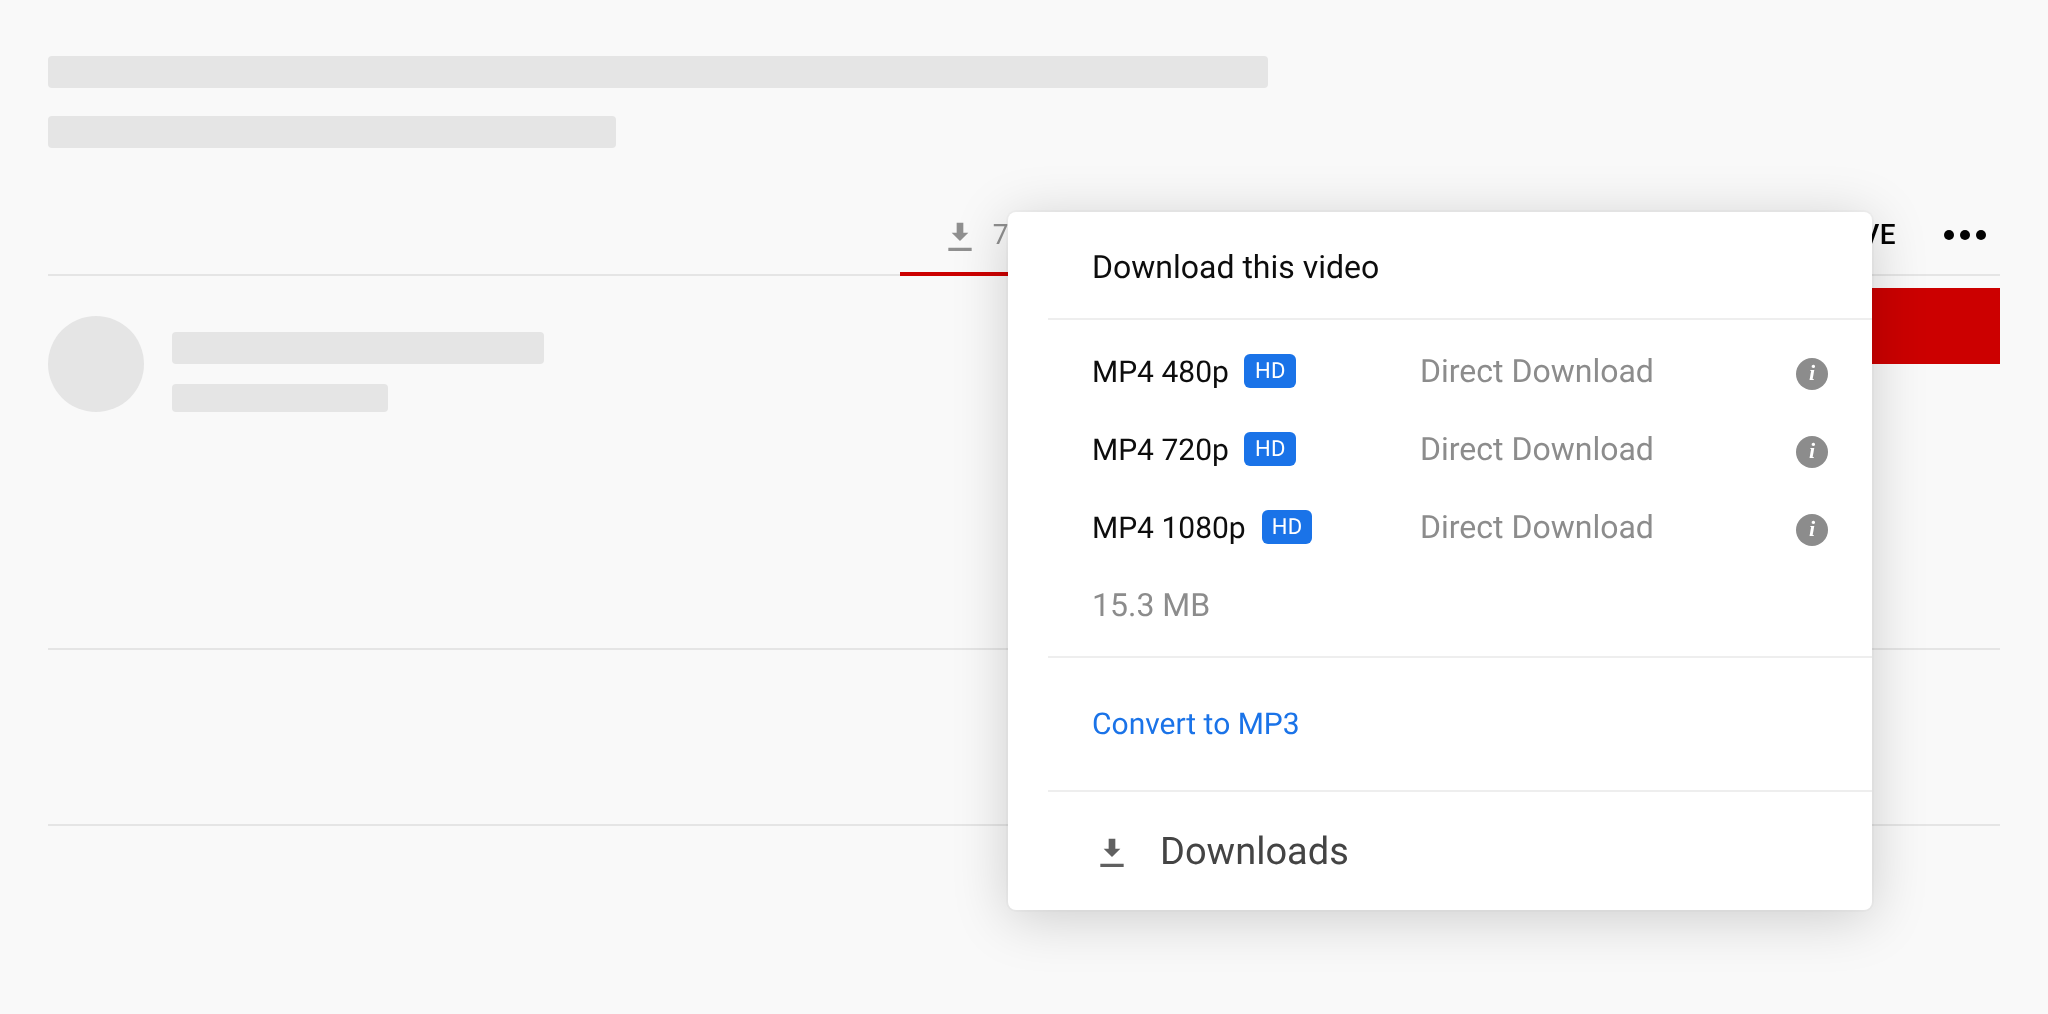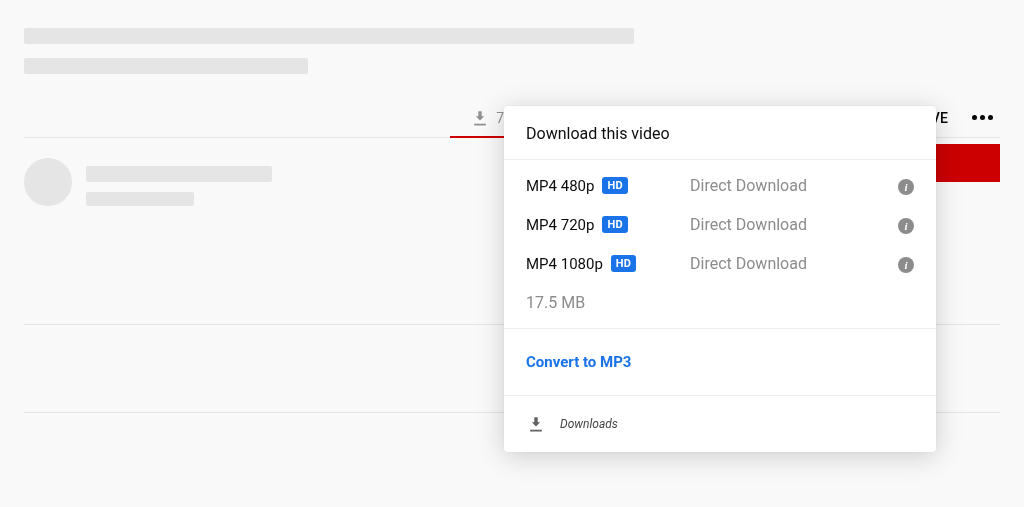--- a/index.html
+++ b/index.html
@@ -125,20 +125,21 @@
     
     .popup {
       position: absolute;
       top: 106px;
       left: 504px;
       width: 432px;
       background: #fff;
       border-radius: 4px;
       box-shadow: 0 4px 28px rgba(0,0,0,0.18), 0 0 0 1px rgba(0,0,0,0.02);
       color: #0d0d0d;
+      padding-left: 20px;
     }
     .popup-header {
       padding: 18px 22px 16px 22px;
       font-size: 16px;
       color: #0d0d0d;
       border-bottom: 1px solid #eee;
     }
     .popup-list { padding: 6px 0; border-bottom: 1px solid #eee; }
     .popup-item {
       display: flex;
@@ -148,50 +149,49 @@
       font-size: 15px;
     }
     .popup-item .fmt { width: 164px; display:flex; align-items:center; color:#0d0d0d;text-align:center; }
     .popup-item .meta { width: 180px; color:#8c8c8c; font-size:16px; }
     .popup-item .info { margin-left:auto; }
     .hd-badge {
       display:inline-block;
       background: #1a73e8;
       color: #fff;
       font-size: 11px;
-      font-weight: 700;
+      font-weight: 400;
       padding: 2px 5px;
       border-radius: 3px;
       margin-left: 8px;
       letter-spacing: 0.2px;
     }
     .info-dot {
       width: 16px; height:16px; border-radius:50%;
       background: #8c8c8c;
       display:inline-flex;
       align-items:center; justify-content:center;
       color:#fff; font-style: italic; font-weight:700; font-size:11px;
       font-family: Georgia, serif;
     }
     .popup-convert {
       padding: 24px 22px;
       font-size: 15px;
-      font-weight: 700;
+      font-weight: 400;
       color: #1a73e8;
       border-bottom: 1px solid #eee;
       cursor: pointer;
     }
     .popup-footer {
       padding: 18px 22px;
       display: flex;
       align-items: center;
-      font-size: 12px;
+      font-size: 19px;
       color: #444;
       cursor: pointer;
-      font-style: italic;
     }
     .popup-footer svg { width:20px; height:20px; margin-right:14px; fill:#606060; }
 
   </style>
 </head>
 <body>
 
 <div class="content">
   <div class="skel title-skel-1"></div>
   <div class="skel title-skel-2"></div>
@@ -284,21 +284,21 @@
     </div>
     <div class="popup-item">
       <div class="fmt">
           <span>MP4 1080p</span>
           <span class="hd-badge">HD</span>
         </div>
       <div class="meta">Direct Download</div>
       <div class="info"><span class="info-dot">i</span></div>
     </div>
     <div class="popup-item">
-      <div class="meta">17.5 MB</div>
+      <div class="meta">15.3 MB</div>
       <div class="info"></div>
     </div>
   </div>
 
   <div class="popup-convert">
     <span>Convert to MP3</span>
   </div>
 
   <div class="popup-footer">
     <svg viewBox="0 0 24 24">

